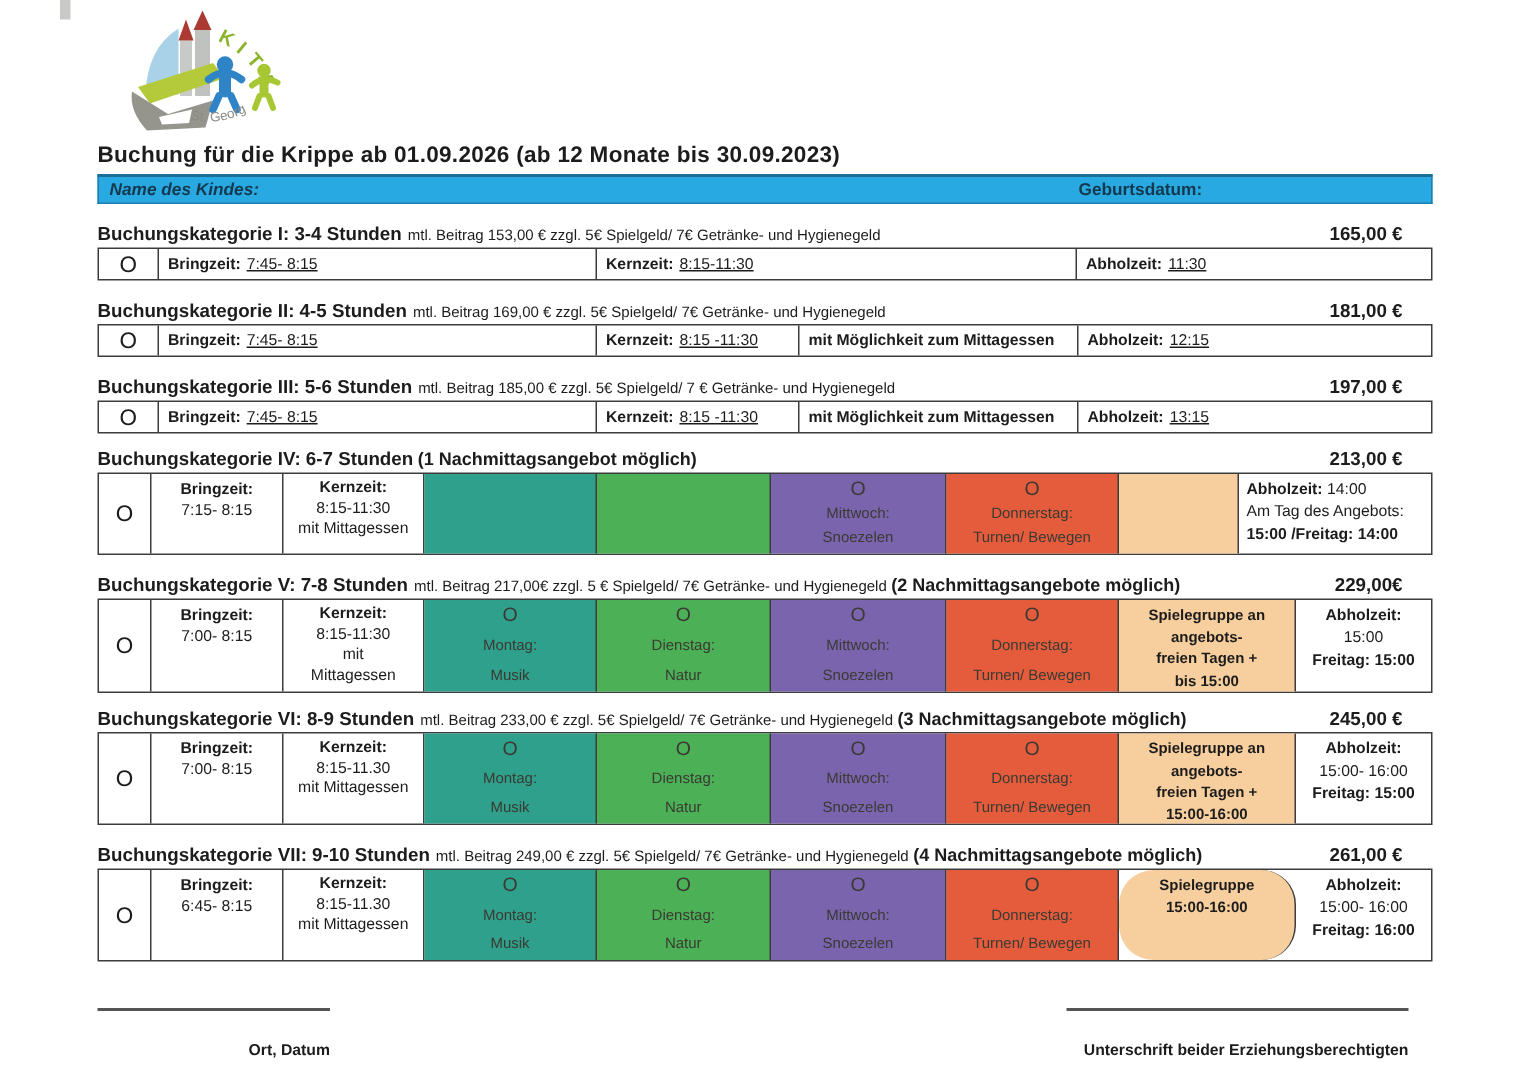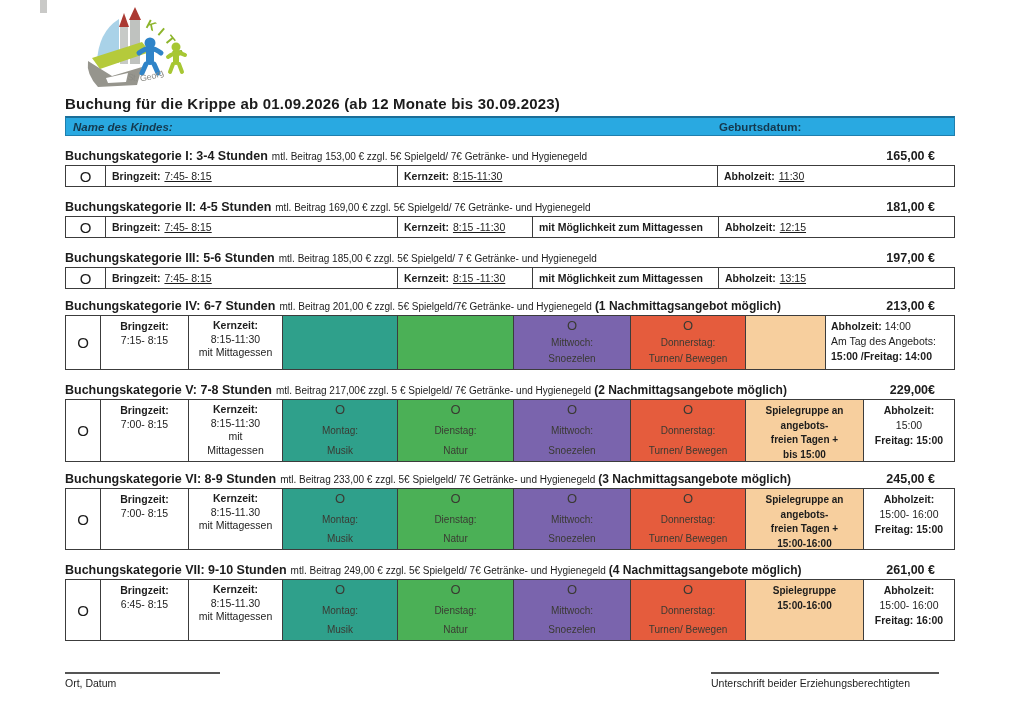--- a/index.html
+++ b/index.html
@@ -60,21 +60,21 @@
   .day.g { width:116px; } .day.p { width:117px; }
   .day .dm { font-size:13px; min-height:15px; }
   .extra { width:118px; font-weight:bold; padding-top:4px; line-height:1.45; }
   .extra.iv { width:80px; }
   .abhol { flex:1; padding-top:3px; line-height:1.45; font-size:10.5px; }
   .abhol.left { text-align:left; padding-left:5px; }
   .bold { font-weight:bold; }
 
   
   .footer { display:flex; margin-top:31px; }
-  .sig { border-top:2px solid #555; padding-top:3px; font-size:10.5px; font-weight:normal; }
+  .sig { border-top:2px solid #555; padding-top:20px; font-size:10.5px; font-weight:bold;text-align:right; }
   .sig-left { width:155px; }
   .sig-right { width:228px; margin-left:auto; margin-right:16px; }
 </style>
 </head>
 <body>
 
 <div class="scan-mark"></div>
 
 <svg class="logo" viewBox="0 0 116 88">
   <path d="M13 57 Q14 26 35 13 L35 57 Z" fill="#a9d2e8"></path>
@@ -190,21 +190,20 @@
       <div>
           <span class="b">Abholzeit:</span>
           <span class="val">13:15</span>
         </div>
     </div>
   </div>
 
   <div class="sec tight">
     <div class="sec-head">
       <span class="h-title">Buchungskategorie IV: 6-7 Stunden</span>
-      <span class="h-details">mtl. Beitrag 201,00 € zzgl. 5€ Spielgeld/7€ Getränke- und Hygienegeld</span>
       <span class="h-suffix">(1 Nachmittagsangebot möglich)</span>
       <span class="h-price">213,00 €</span>
     </div>
     <div class="crow" style="height:55px">
       <div class="cc o-col">O</div>
       <div class="cc bring">
         <div class="bold">Bringzeit:</div>
         <div>7:15- 8:15</div>
       </div>
       <div class="cc kern">
@@ -385,21 +384,21 @@
       <div class="cc day p" style="background-color: rgb(122, 100, 173);">
         <div class="dm">O</div>
         <div>Mittwoch:</div>
         <div>Snoezelen</div>
       </div>
       <div class="cc day" style="background-color: rgb(229, 92, 61);">
         <div class="dm">O</div>
         <div>Donnerstag:</div>
         <div>Turnen/ Bewegen</div>
       </div>
-      <div class="cc extra" style="background-color: rgb(247, 207, 158);">
+      <div class="cc extra" style="background-color: rgb(247, 207, 158); border-radius: 23px;">
         <div>Spielegruppe</div>
         <div>15:00-16:00</div>
         <div></div>
         <div></div>
       </div>
       <div class="cc abhol">
         <div><span class="bold">Abholzeit:</span><span></span></div>
         <div>15:00- 16:00</div>
         <div class="bold">Freitag: 16:00</div>
       </div>

